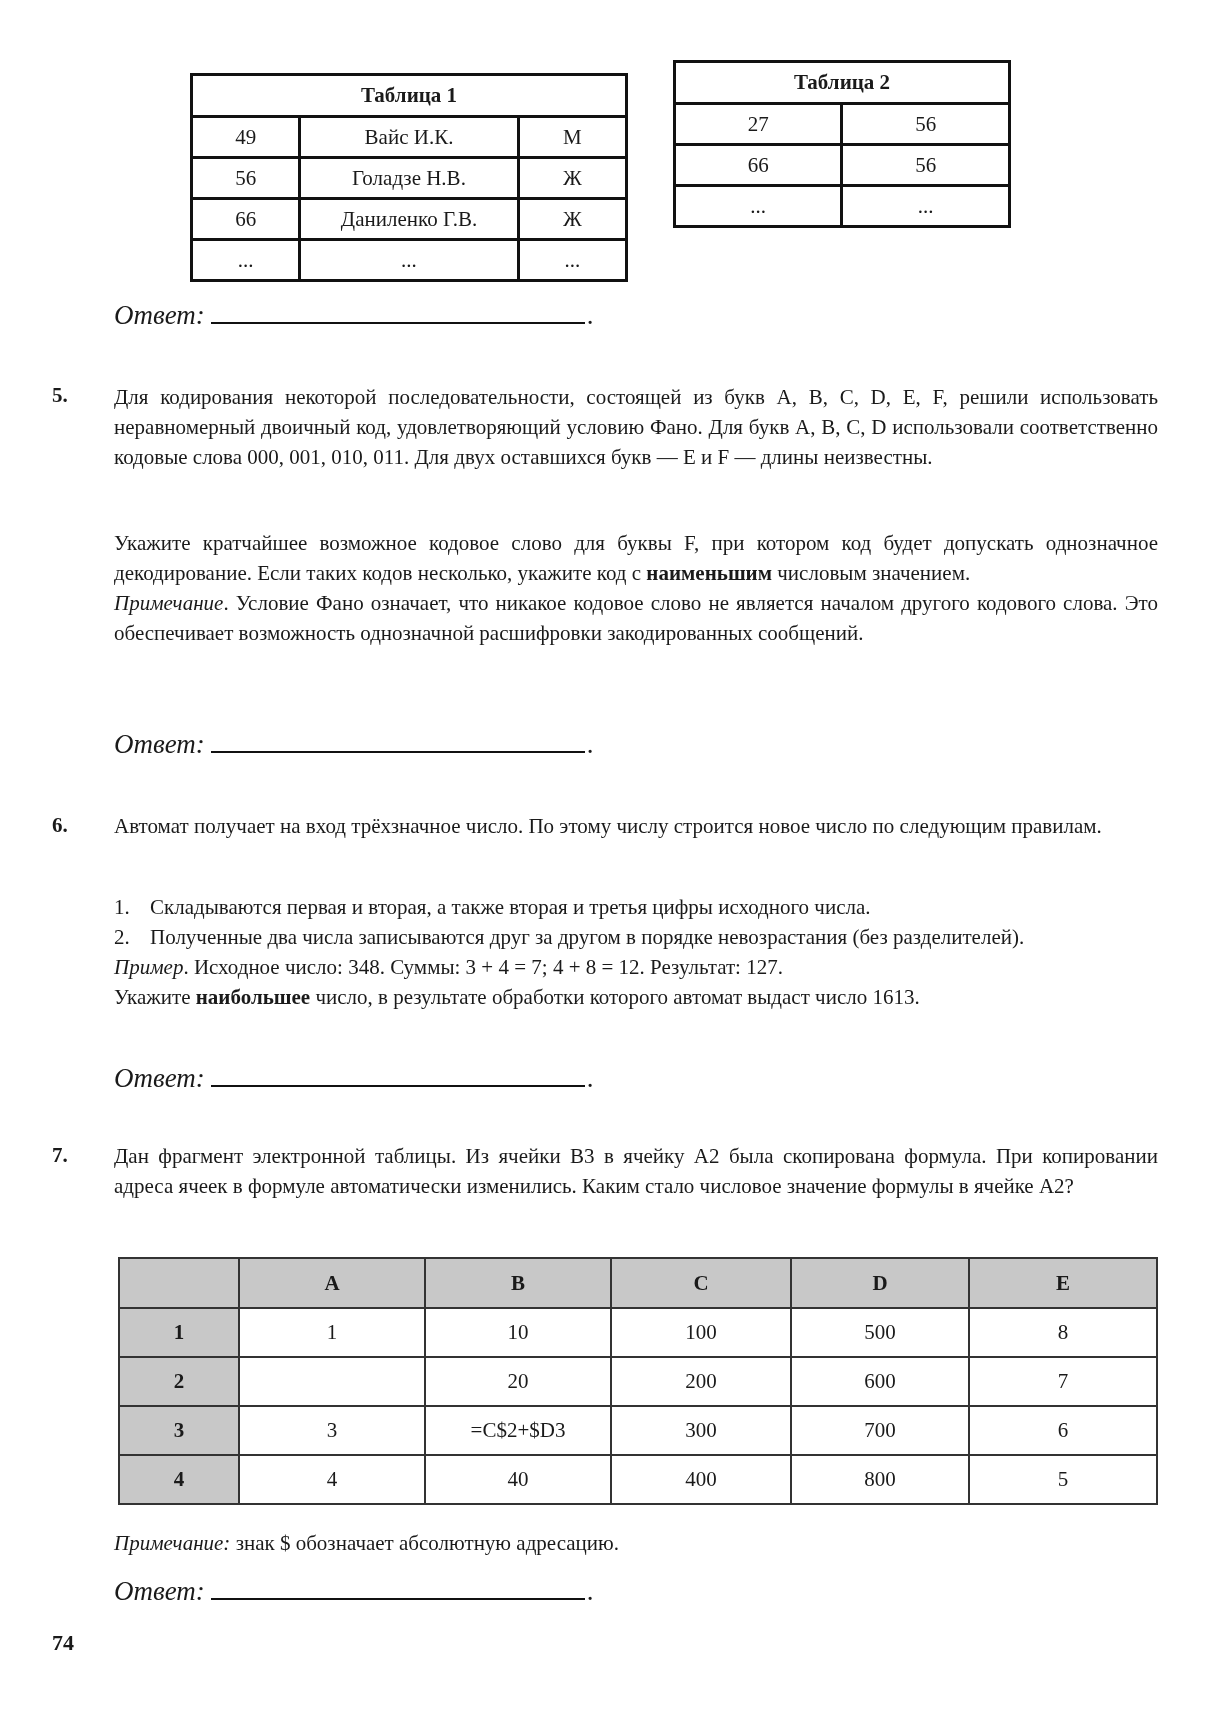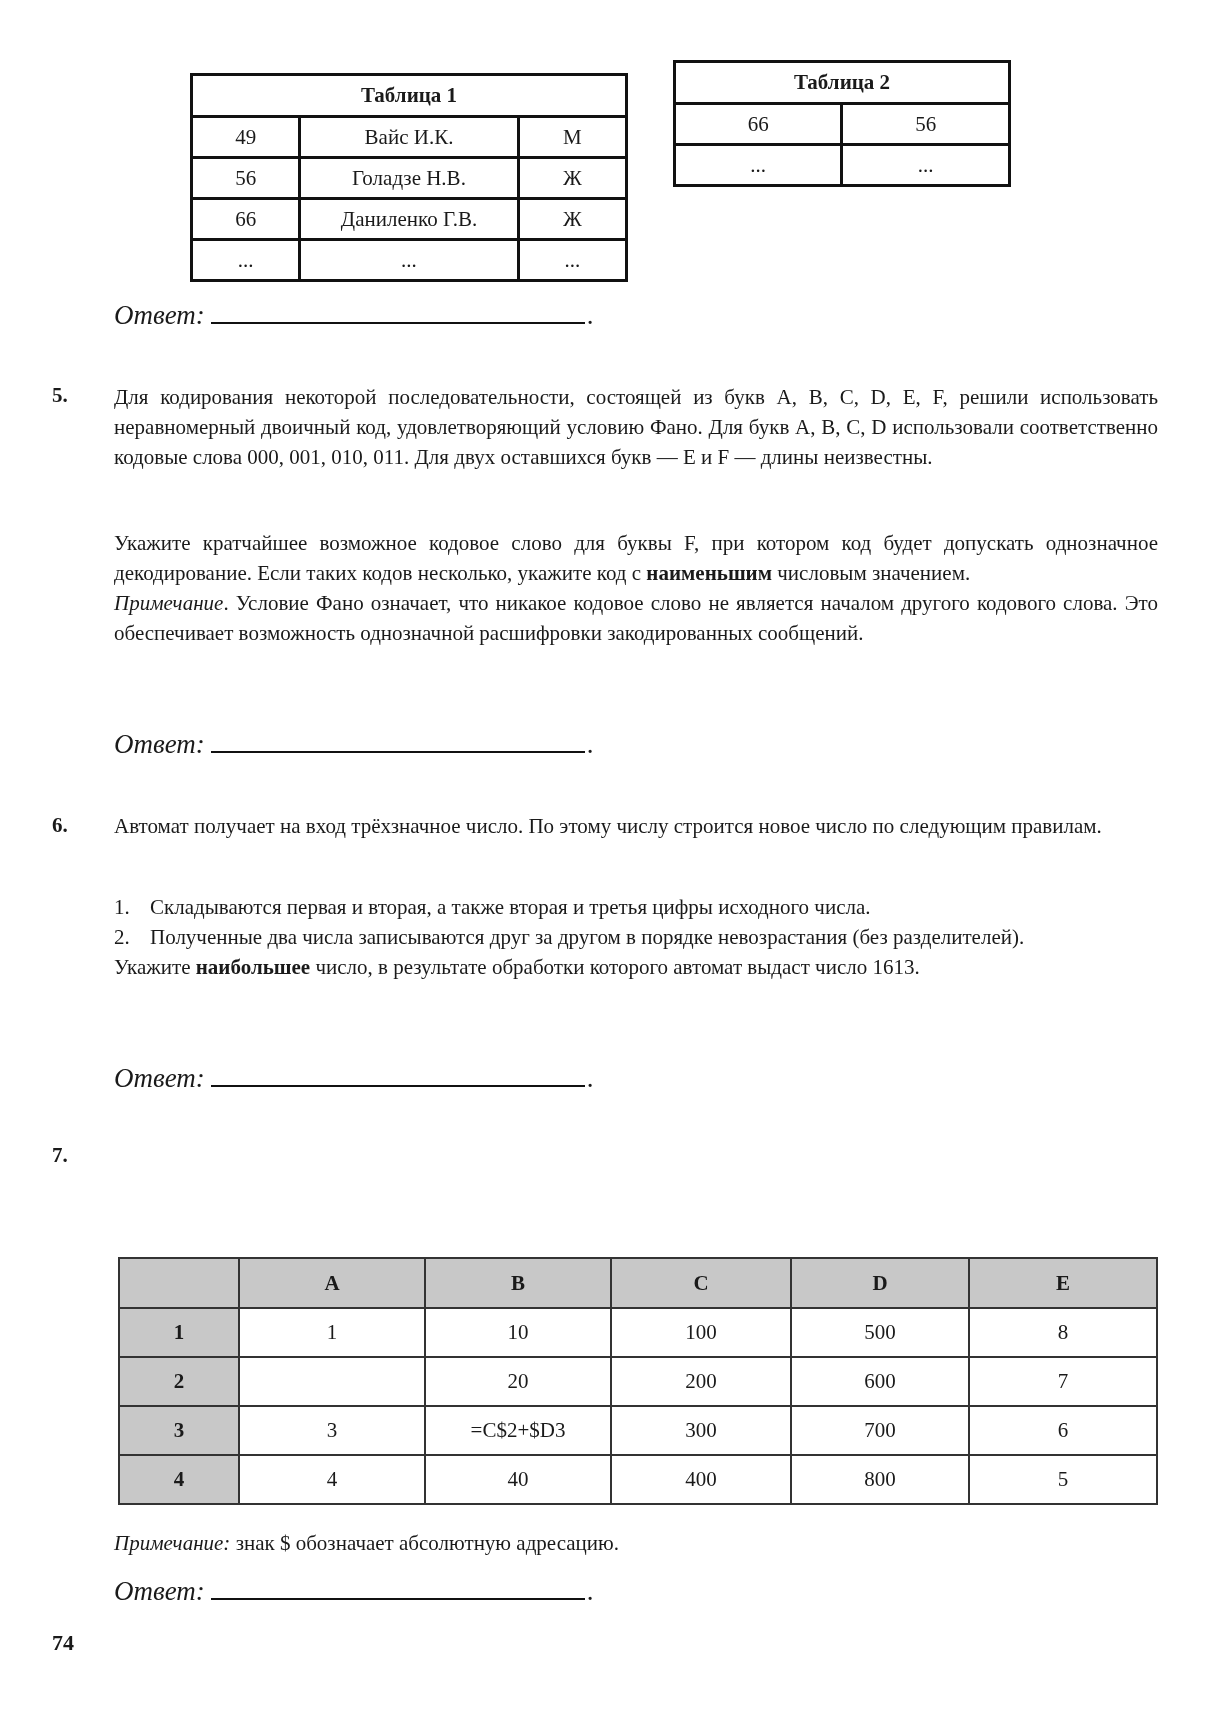--- a/index.html
+++ b/index.html
@@ -73,20 +73,24 @@
     </tr>
   </tbody>
     </table>
 
   <table class="kt" id="t2">
     <tbody>
         <tr>
           <th colspan="2">Таблица 2</th>
         </tr>
     <tr>
+      <td>27</td>
+      <td>56</td>
+    </tr>
+    <tr>
       <td>66</td>
       <td>56</td>
     </tr>
     <tr>
       <td>...</td>
       <td>...</td>
     </tr>
   </tbody>
     </table>
 
@@ -108,27 +112,29 @@
   <div class="para" style="top:811px;">Автомат получает на вход трёхзначное число. По этому числу строится новое число по следующим правилам.</div>
   <div class="list" style="top:892px;">
     <div class="li">
         <span class="n">1.</span>
         <span class="t">Складываются первая и вторая, а также вторая и третья цифры исходного числа.</span>
       </div>
     <div class="li">
         <span class="n">2.</span>
         <span class="t">Полученные два числа записываются друг за другом в порядке невозрастания (без разделителей).</span>
       </div>
+    <div style="margin-left:-0px;"><i>Пример</i><span>. Исходное число: 348. Суммы: 3 + 4 = 7; 4 + 8 = 12. Результат: 127.</span></div>
     <div><span>Укажите </span><b>наибольшее</b><span> число, в результате обработки которого автомат выдаст число 1613.</span></div>
   </div>
   <div class="answer" style="top:1063px;">
     <span class="lbl">Ответ:</span><span class="line"></span><span class="dot">.</span>
   </div>
 
   <div class="qnum" style="top:1143px;">7.</div>
+  <div class="para" style="top:1141px;">Дан фрагмент электронной таблицы. Из ячейки B3 в ячейку A2 была скопирована формула. При копировании адреса ячеек в формуле автоматически изменились. Каким стало числовое значение формулы в ячейке A2?</div>
 
   <table class="ss">
     <tbody>
         <tr>
       <th style="width:118px;"></th>
       <th style="width:184px;">A</th>
       <th style="width:184px;">B</th>
       <th style="width:178px;">C</th>
       <th style="width:176px;">D</th>
       <th>E</th>

